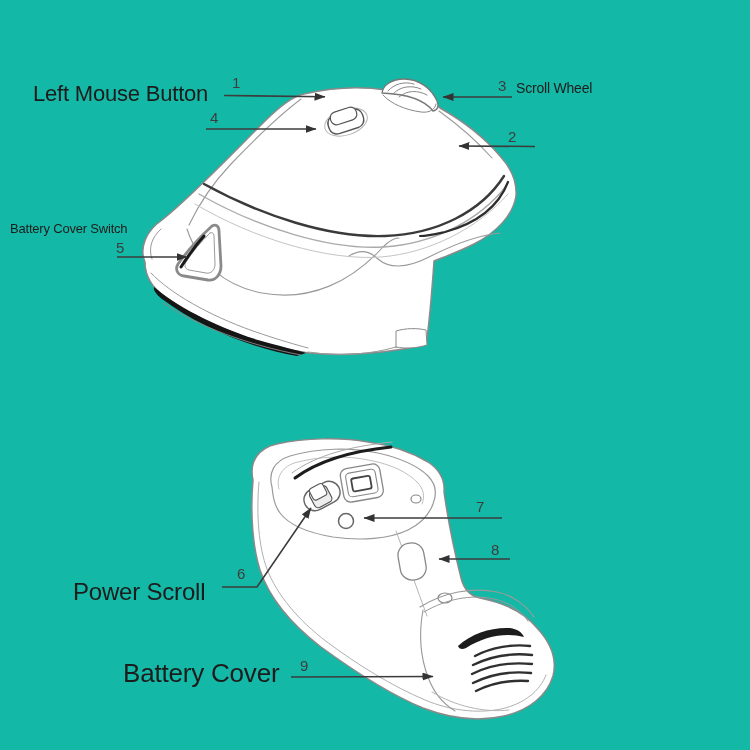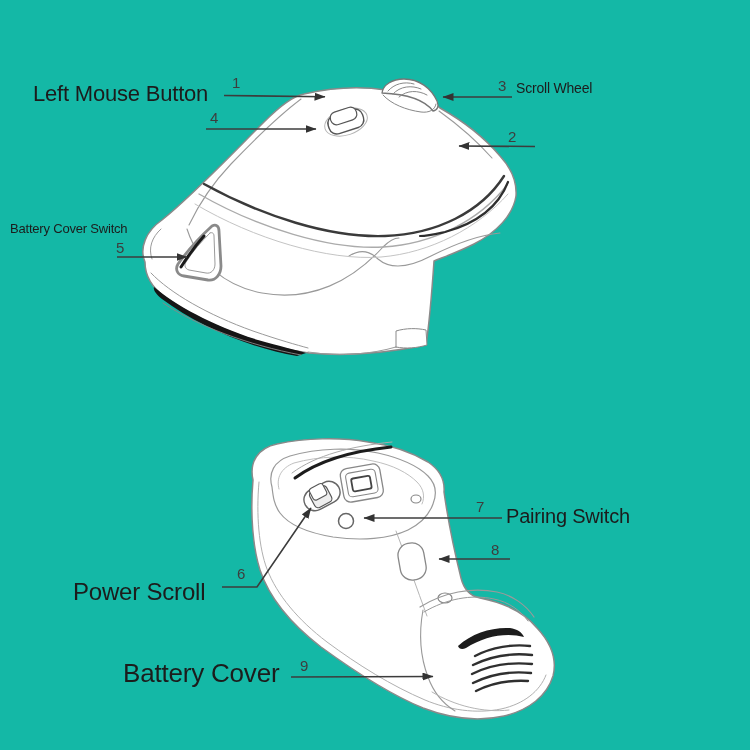--- a/index.html
+++ b/index.html
@@ -153,21 +153,20 @@
       <path d="M502,518 L364,518" marker-end="url(#ah)"></path>
       <path d="M510,559 L439,559" marker-end="url(#ah)"></path>
       <path d="M291,677 L433,676.5" marker-end="url(#ah)"></path>
     </g>
   </svg>
 
   <div class="callout-label fs22" style="left:33px;top:82px;">Left Mouse Button</div>
   <div class="callout-label fs15" style="left:10px;top:222px;">Battery Cover Switch</div>
   <div class="callout-label fs21" style="left:516px;top:81px;">Scroll Wheel</div>
   <div class="callout-label fs24" style="left:73px;top:579px;">Power Scroll</div>
-  <div class="callout-label fs20" style="left:506px;top:506px;">Pairing Switch</div>
   <div class="callout-label fs26" style="left:123px;top:660px;">Battery Cover</div>
 
   <div class="callout-num" style="left:232px;top:75px;">1</div>
   <div class="callout-num" style="left:508px;top:129px;">2</div>
   <div class="callout-num" style="left:498px;top:78px;">3</div>
   <div class="callout-num" style="left:210px;top:110px;">4</div>
   <div class="callout-num" style="left:116px;top:240px;">5</div>
   <div class="callout-num" style="left:237px;top:566px;">6</div>
   <div class="callout-num" style="left:476px;top:499px;">7</div>
   <div class="callout-num" style="left:491px;top:542px;">8</div>

